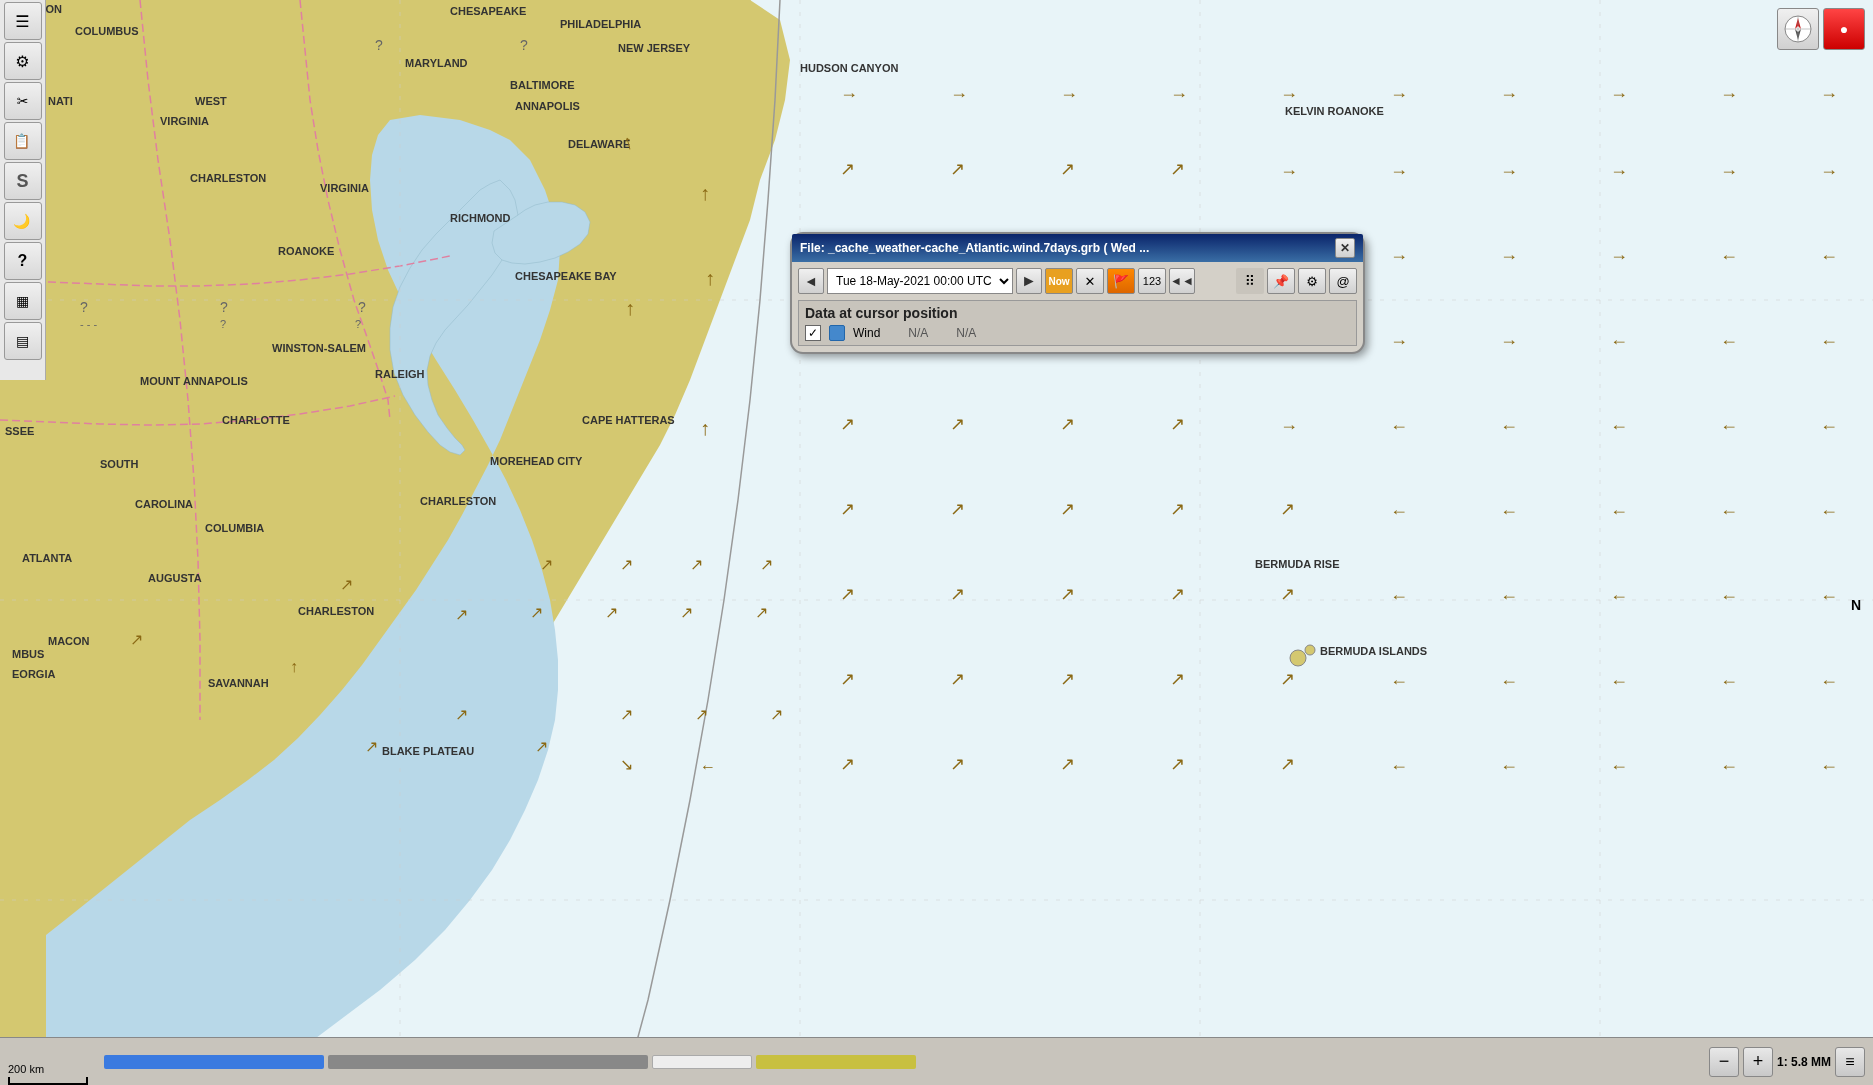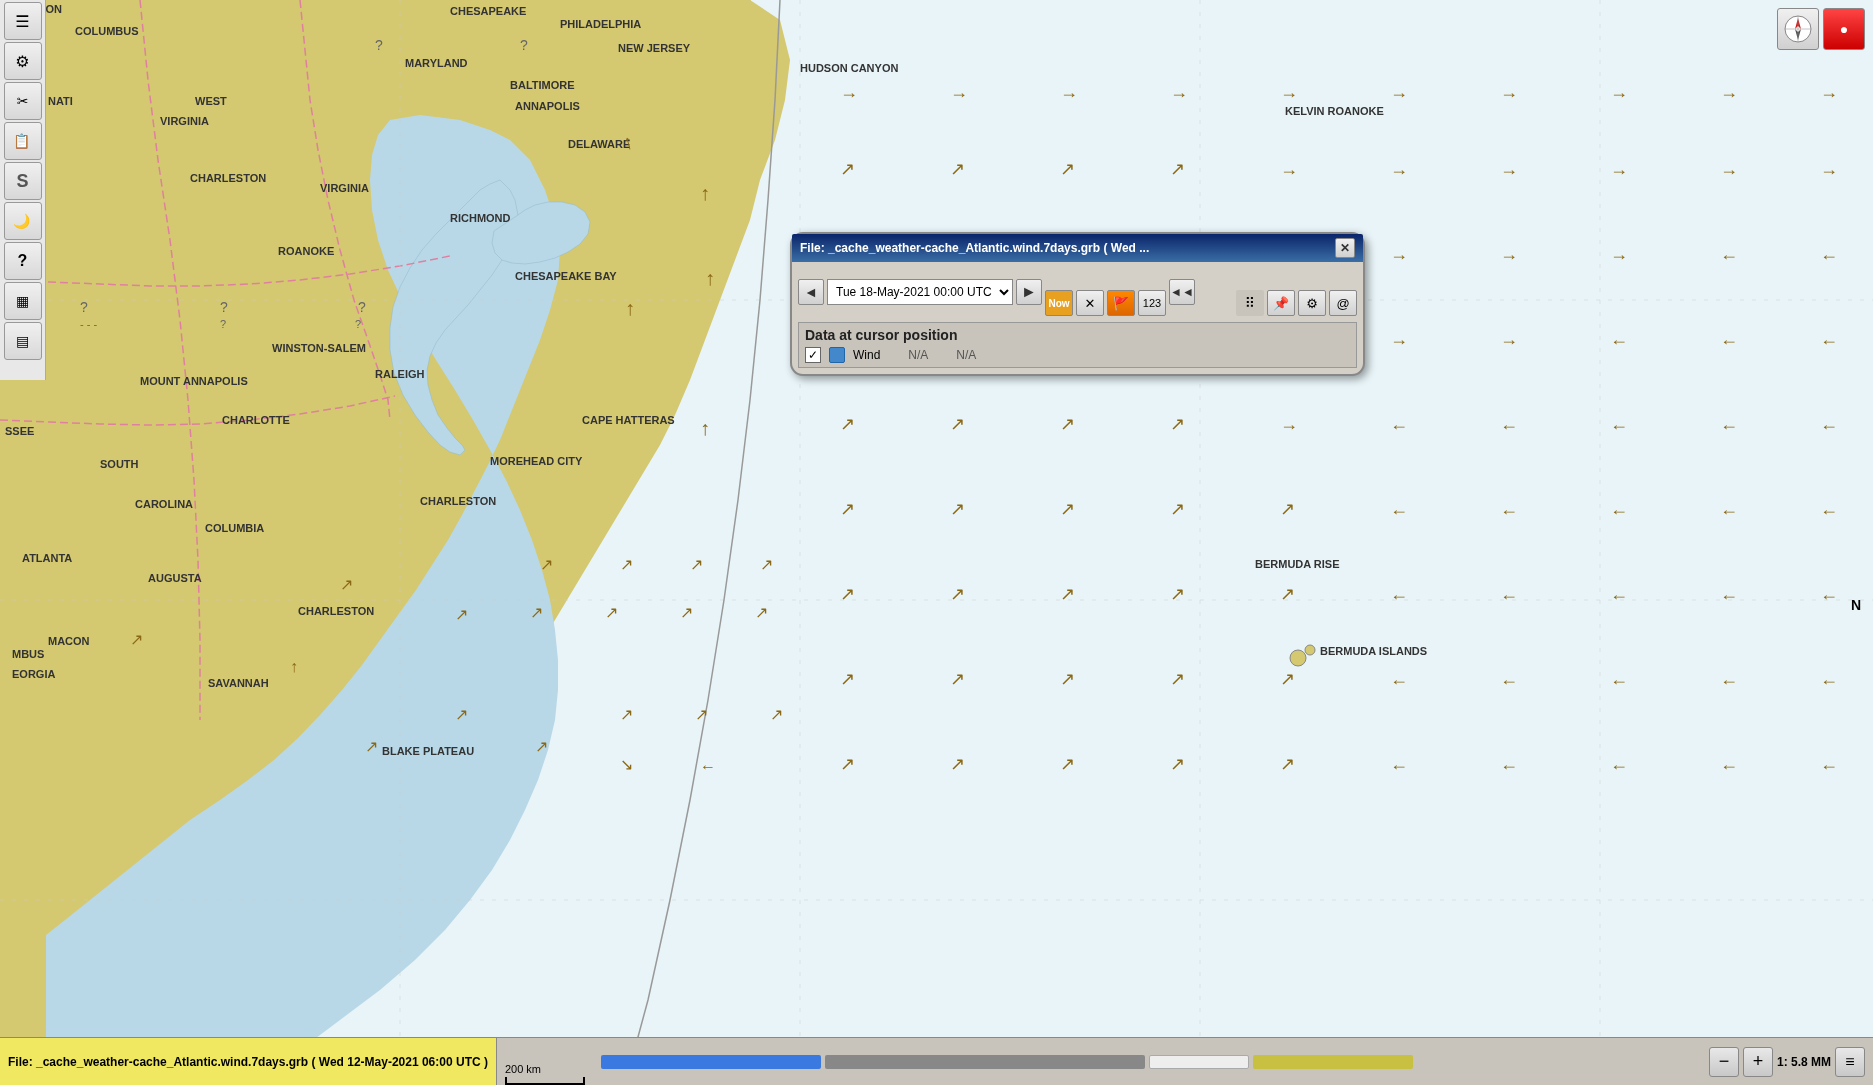--- a/index.html
+++ b/index.html
@@ -151,21 +151,20 @@
       width: 28px;
       height: 26px;
       background: linear-gradient(180deg, #f0f0f0, #d0d0d0);
       border: 1px solid #888;
       border-radius: 2px;
       display: flex;
       align-items: center;
       justify-content: center;
       cursor: pointer;
       font-size: 13px;
-      margin-top: 22px;
     }
 
     .now-btn {
       background: #e8a020;
       color: white;
       font-size: 10px;
       font-weight: bold;
       padding: 0 4px;
     }
 
@@ -635,23 +634,20 @@
           <div class="data-wind-icon"></div>
           <span>Wind</span>
           <span style="margin-left:20px;color:#555;">N/A</span>
           <span style="margin-left:20px;color:#555;">N/A</span>
         </div>
       </div>
     </div>
   </div>
 
   <div id="status-bar">
-    <div id="status-file-text">
-      <span>File: _cache_weather-cache_Atlantic.wind.7days.grb ( Wed 12-May-2021 06:00  UTC )</span>
-    </div>
     <div id="scale-bar">
       <span style="font-size:11px;">200 km</span>
       <div class="scale-line"></div>
     </div>
     <div id="progress-bars">
       <div class="progress-bar" style="width:220px;background:#3a7ae0;"></div>
       <div class="progress-bar" style="width:320px;background:#888;"></div>
       <div class="progress-bar" style="width:100px;background:#eee;border:1px solid #aaa;"></div>
       <div class="progress-bar" style="width:160px;background:#c8c040;"></div>
     </div>

